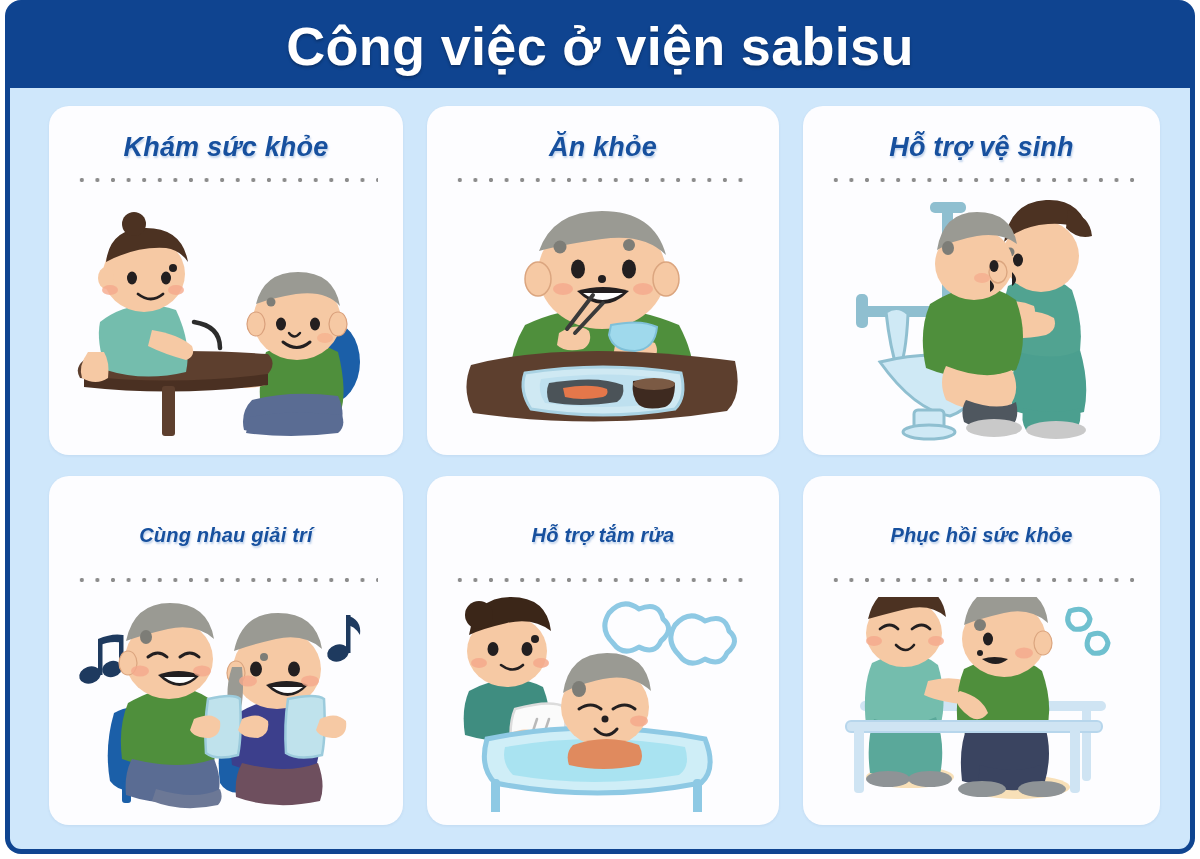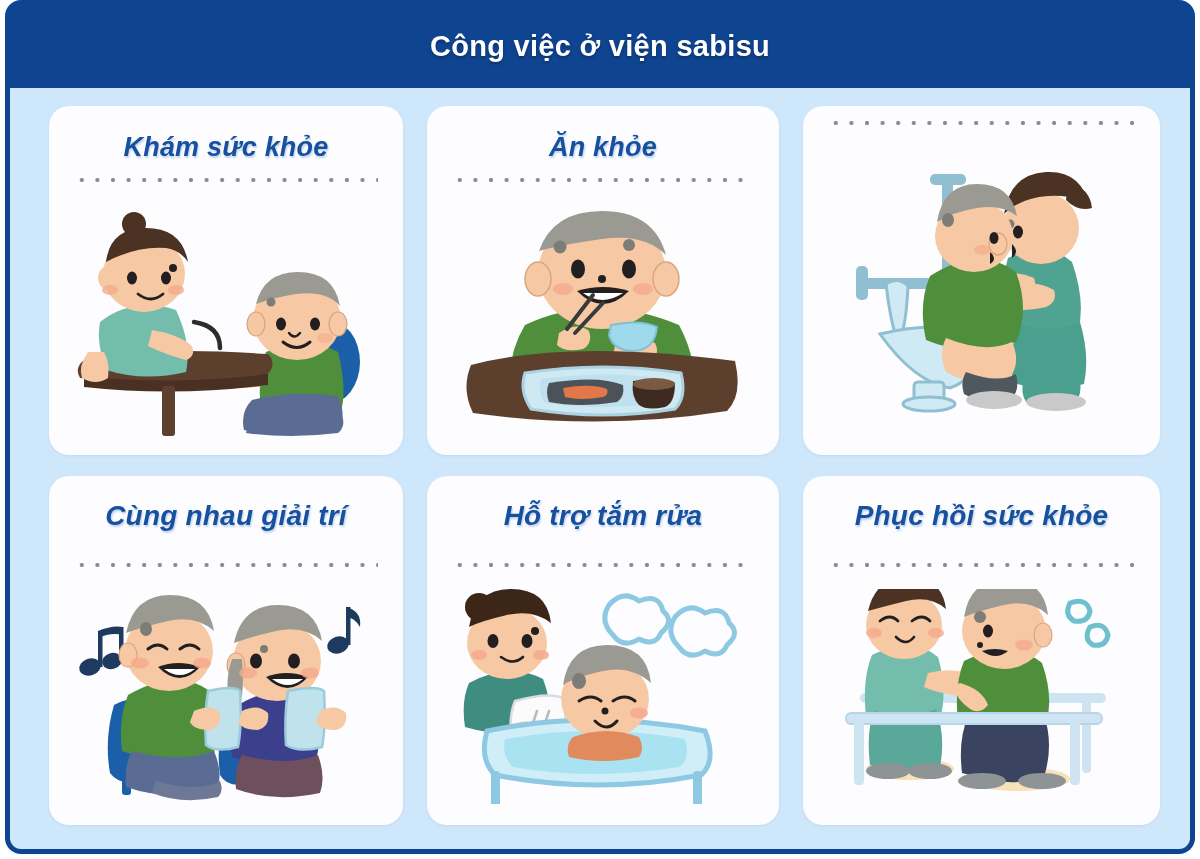--- a/index.html
+++ b/index.html
@@ -30,21 +30,21 @@
     height: 92px;
     background: #0f4490;
     border-radius: 16px 16px 0 0;
     display: flex;
     align-items: center;
     justify-content: center;
     overflow: hidden;
   }
   .header-title {
     color: #ffffff;
-    font-size: 29px;
+    font-size: 54px;
     font-weight: bold;
     letter-spacing: 0.3px;
     text-align: center;
     white-space: nowrap;
     text-shadow: 0 2px 3px rgba(0,0,0,0.28);
   }
 
   
   .body-panel {
     position: absolute;
@@ -88,21 +88,21 @@
     margin-top: 26px;
     color: #17509e;
     font-size: 27px;
     font-weight: bold;
     font-style: italic;
     text-align: center;
     letter-spacing: 0.2px;
     white-space: nowrap;
     text-shadow: 1px 2px 2px rgba(120,160,210,0.45);
   }
-  .card.row2 .card-title { margin-top: 24px; font-size: 28px; }
+  .card.row2 .card-title { margin-top: 48px; font-size: 20px; }
 
   .divider {
     margin-top: 14px;
     width: 86%;
     height: 6px;
     background-image: radial-gradient(circle, #8c8c8c 1.9px, rgba(0,0,0,0) 2.3px);
     background-size: 15.6px 6px;
     background-repeat: repeat-x;
     background-position: left center;
   }
@@ -218,20 +218,21 @@
             <path d="M86 176 q50 -8 74 2 q2 12 -6 17 q-38 6 -68 0 q-4 -10 0 -19z" fill="#4b5358"></path>
             <path d="M100 181 q28 -5 44 1 q2 6 -4 8 q-22 4 -38 0z" fill="#e4774a"></path>
 
             <path d="M170 174 q30 -5 42 2 q0 20 -10 24 q-18 4 -26 -2 q-8 -8 -6 -24z" fill="#3e2a20"></path>
             <ellipse cx="191" cy="177" rx="21" ry="6" fill="#7b5a44"></ellipse>
           </svg>
         </div>
       </div>
 
       <div class="card row1">
+        <div class="card-title">Hỗ trợ vệ sinh</div>
         <div class="divider"></div>
         <div class="illus-wrap">
           <svg width="280" height="250" viewBox="0 0 280 250">
 
             <rect x="100" y="10" width="11" height="120" rx="5" fill="#8fbfd0"></rect>
             <rect x="88" y="8" width="36" height="11" rx="5" fill="#8fbfd0"></rect>
 
             <rect x="18" y="112" width="108" height="11" rx="5" fill="#8fbfd0"></rect>
             <rect x="14" y="100" width="12" height="34" rx="5" fill="#8fbfd0"></rect>
 

